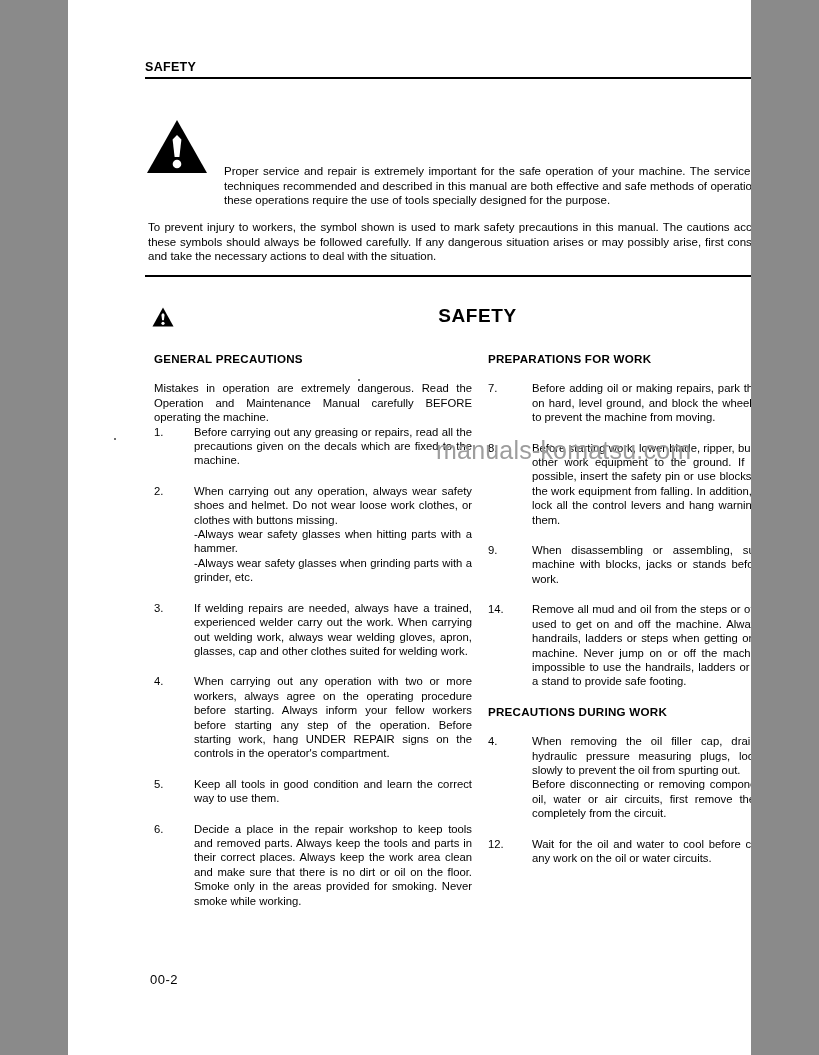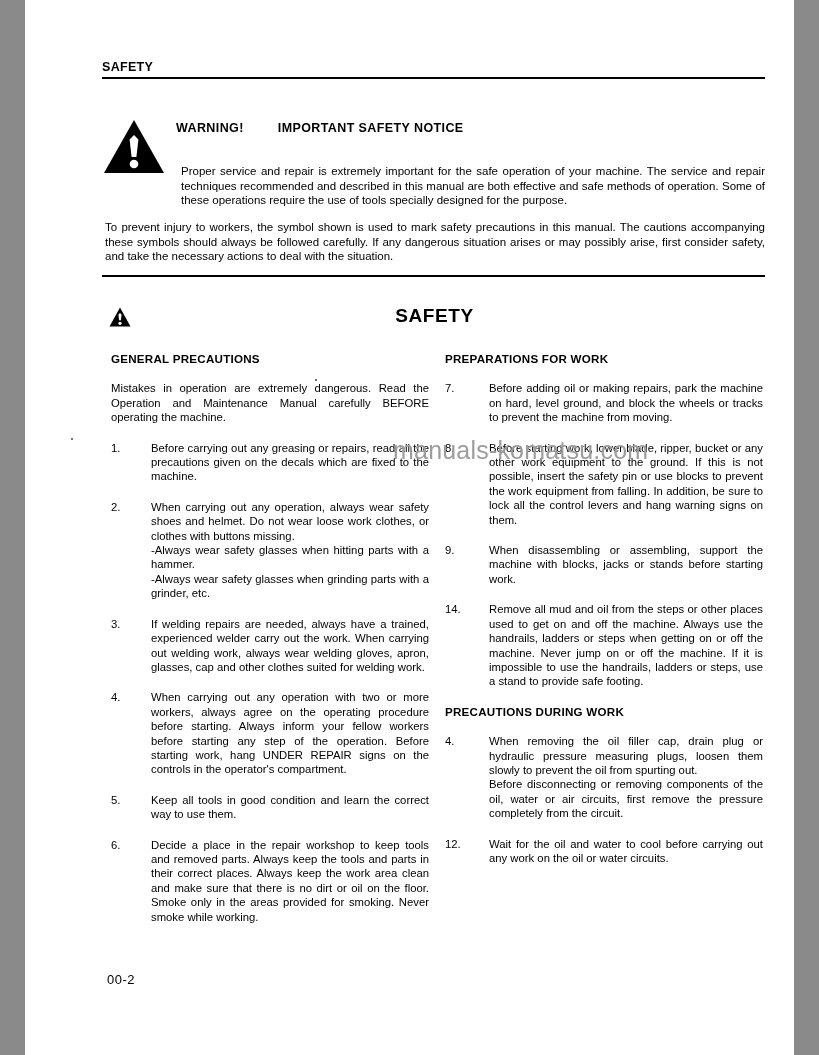--- a/index.html
+++ b/index.html
@@ -2,21 +2,21 @@
 <html><head>
 <meta charset="utf-8">
 <style>
   html, body {
     margin: 0;
     padding: 0;
     background: #8a8a8a;
   }
   .page {
     position: relative;
-    width: 769px;
+    width: 683px;
     height: 1055px;
     background: #ffffff;
     margin: 0 auto;
     overflow: hidden;
     font-family: "Liberation Sans", sans-serif;
     color: #000000;
     -webkit-font-smoothing: none;
   }
 
   
@@ -118,21 +118,21 @@
   .sec-head {
     font-size: 11.6px;
     font-weight: bold;
     letter-spacing: 0.25px;
     margin: 0 0 15px 0;
   }
   .sec-head.spaced { }
 
   .intro {
     text-align: justify;
-    margin: 0 0 16px 0;
+    margin: 0 0 0 0;
   }
 
   .item {
     position: relative;
     padding-left: 40px;
     margin-bottom: 16px;
     text-align: justify;
   }
   .item .num {
     position: absolute;
@@ -187,23 +187,20 @@
   <div class="header-title">SAFETY</div>
   <div class="rule rule-top"></div>
 
   <div class="warn-triangle">
     <svg viewBox="0 0 62 55" width="62" height="55" aria-hidden="true">
       <path d="M31 1 L61 54 L1 54 Z" fill="#000000"></path>
       <path d="M31 16 L35.4 20.5 L33.4 38 L28.6 38 L26.6 20.5 Z" fill="#ffffff"></path>
       <circle cx="31" cy="45" r="4.3" fill="#ffffff"></circle>
     </svg>
   </div>
-  <div class="warn-heading">
-    <span>WARNING!</span><span class="gap"></span><span>IMPORTANT SAFETY NOTICE</span>
-  </div>
   <div class="warn-body">Proper service and repair is extremely important for the safe operation of your machine. The service and repair techniques recommended and described in this manual are both effective and safe methods of operation. Some of these operations require the use of tools specially designed for the purpose.</div>
   <div class="warn-body2">To prevent injury to workers, the symbol shown is used to mark safety precautions in this manual. The cautions accompanying these symbols should always be followed carefully. If any dangerous situation arises or may possibly arise, first consider safety, and take the necessary actions to deal with the situation.</div>
 
   <div class="rule rule-mid"></div>
 
   <div class="safety-triangle">
     <svg viewBox="0 0 22 20" width="22" height="20" aria-hidden="true">
       <path d="M11 0.5 L21.5 19.5 L0.5 19.5 Z" fill="#000000"></path>
       <path d="M11 6 L12.6 7.7 L11.9 13.3 L10.1 13.3 L9.4 7.7 Z" fill="#ffffff"></path>
       <circle cx="11" cy="16.3" r="1.6" fill="#ffffff"></circle>

